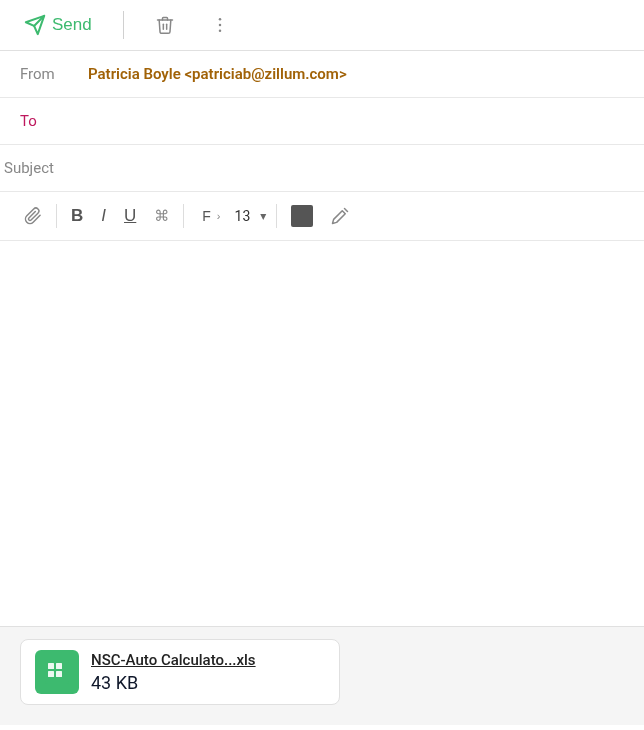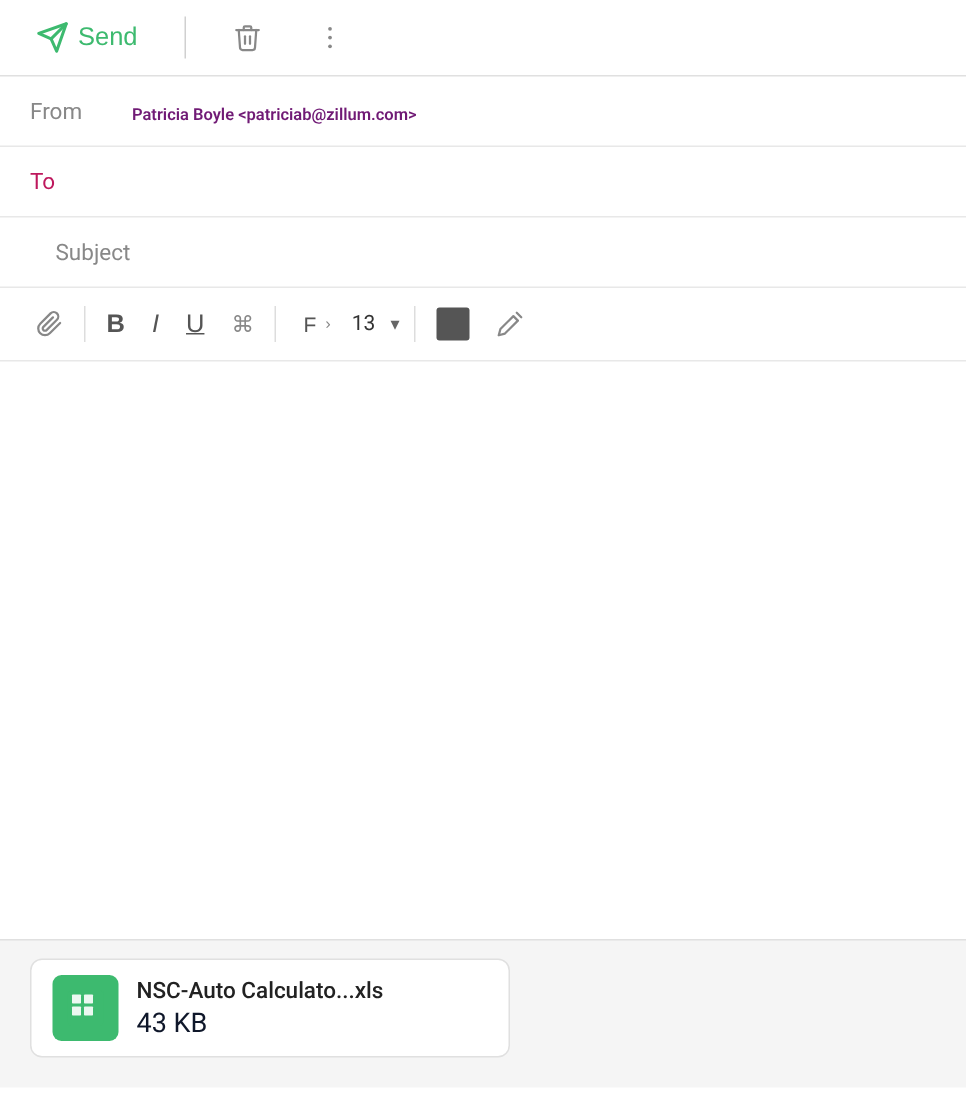--- a/index.html
+++ b/index.html
@@ -65,38 +65,38 @@
       color: #888;
       font-size: 15px;
       min-width: 68px;
       font-weight: 400;
     }
     .field-label.green {
       color: #be185d;
       font-weight: 400;
     }
     .field-value {
-      font-size: 11px;
+      font-size: 15px;
       font-weight: 600;
-      color: #701a75;
+      color: #a16207;
     }
     .field-input {
       border: none;
       outline: none;
       font-size: 15px;
       color: #333;
       flex: 1;
       background: transparent;
     }
 
     
     .subject-row {
       display: flex;
       align-items: center;
-      padding: 14px 37px;
+      padding: 14px 4px;
       border-bottom: 1px solid #e8e8e8;
     }
 
     
     .format-toolbar {
       display: flex;
       align-items: center;
       padding: 8px 16px;
       border-bottom: 1px solid #e8e8e8;
       gap: 2px;
@@ -180,21 +180,21 @@
       border-radius: 6px;
       display: flex;
       align-items: center;
       justify-content: center;
     }
     .attachment-icon svg {
       width: 28px;
       height: 28px;
     }
     .attachment-info { display: flex; flex-direction: column; gap: 3px; }
-    .attachment-name { font-size: 15px; font-weight: 500; color: #222; }
+    .attachment-name { font-size: 15px; font-weight: 500; color: #222; text-decoration: underline; }
     .attachment-size { font-size: 18px; color: #0f172a; }
 
     .main-content {
       position: relative;
       height: calc(730px - 56px);
     }
   </style>
 </head>
 <body>
 

